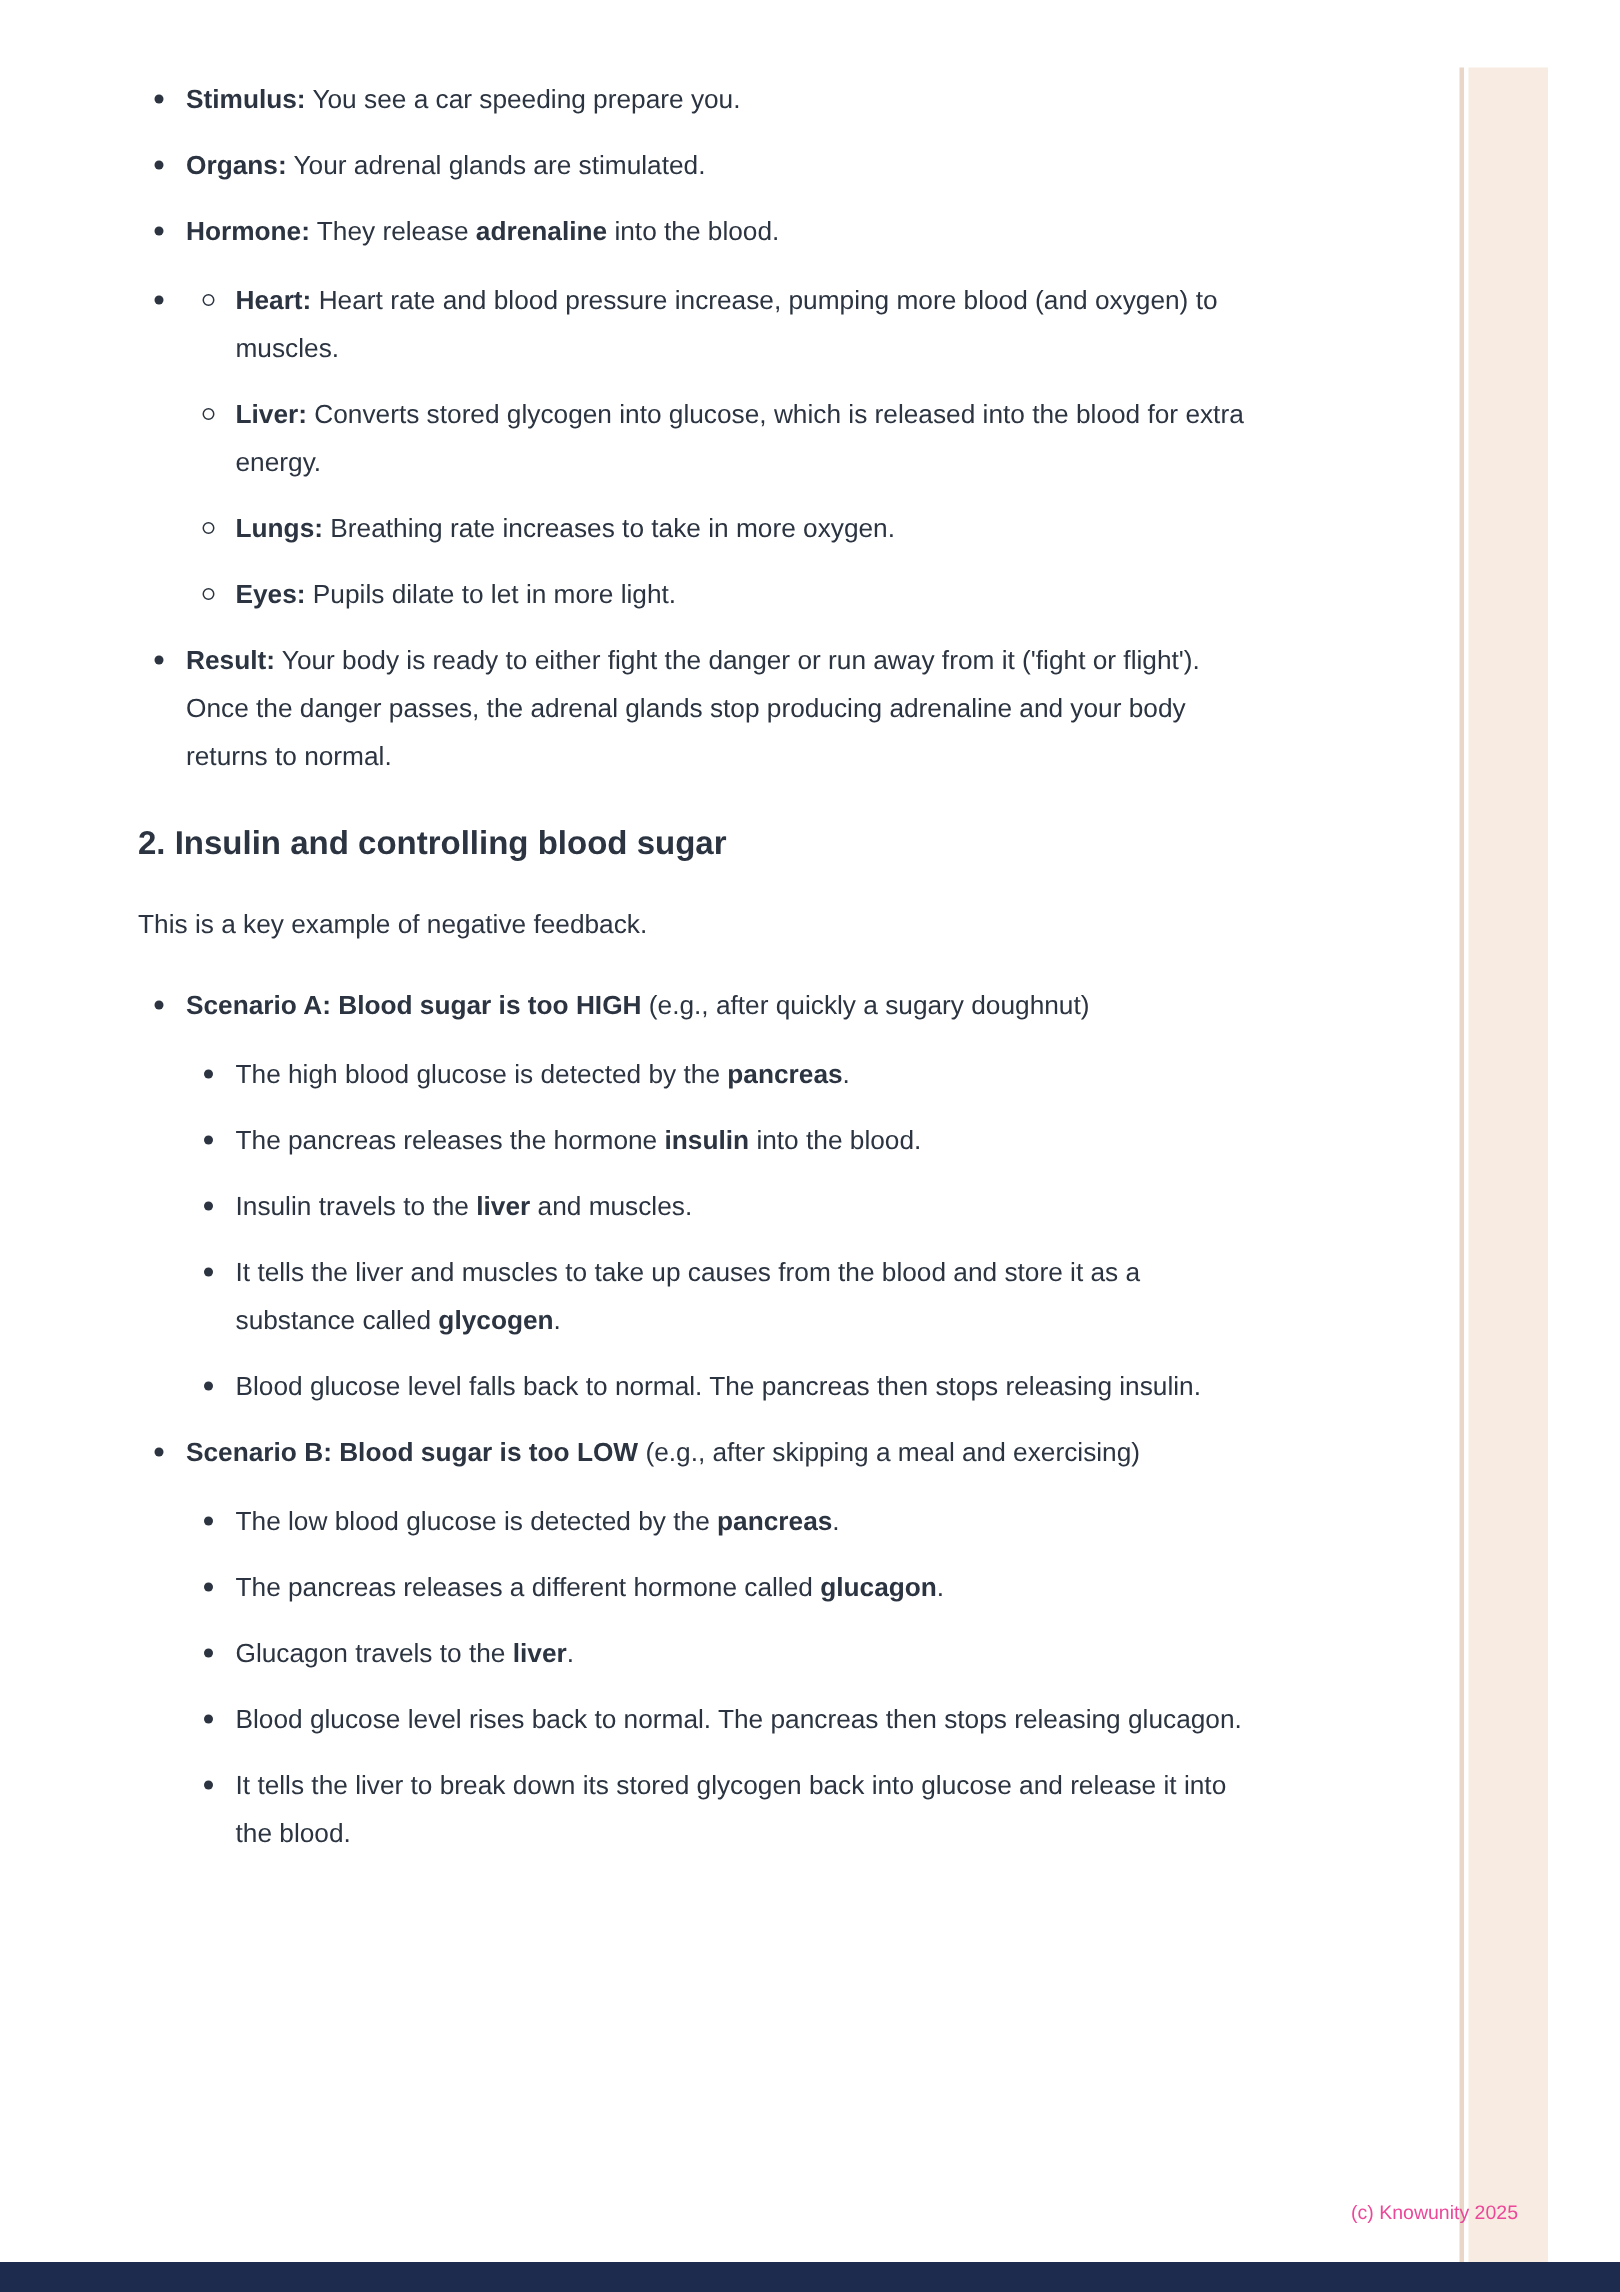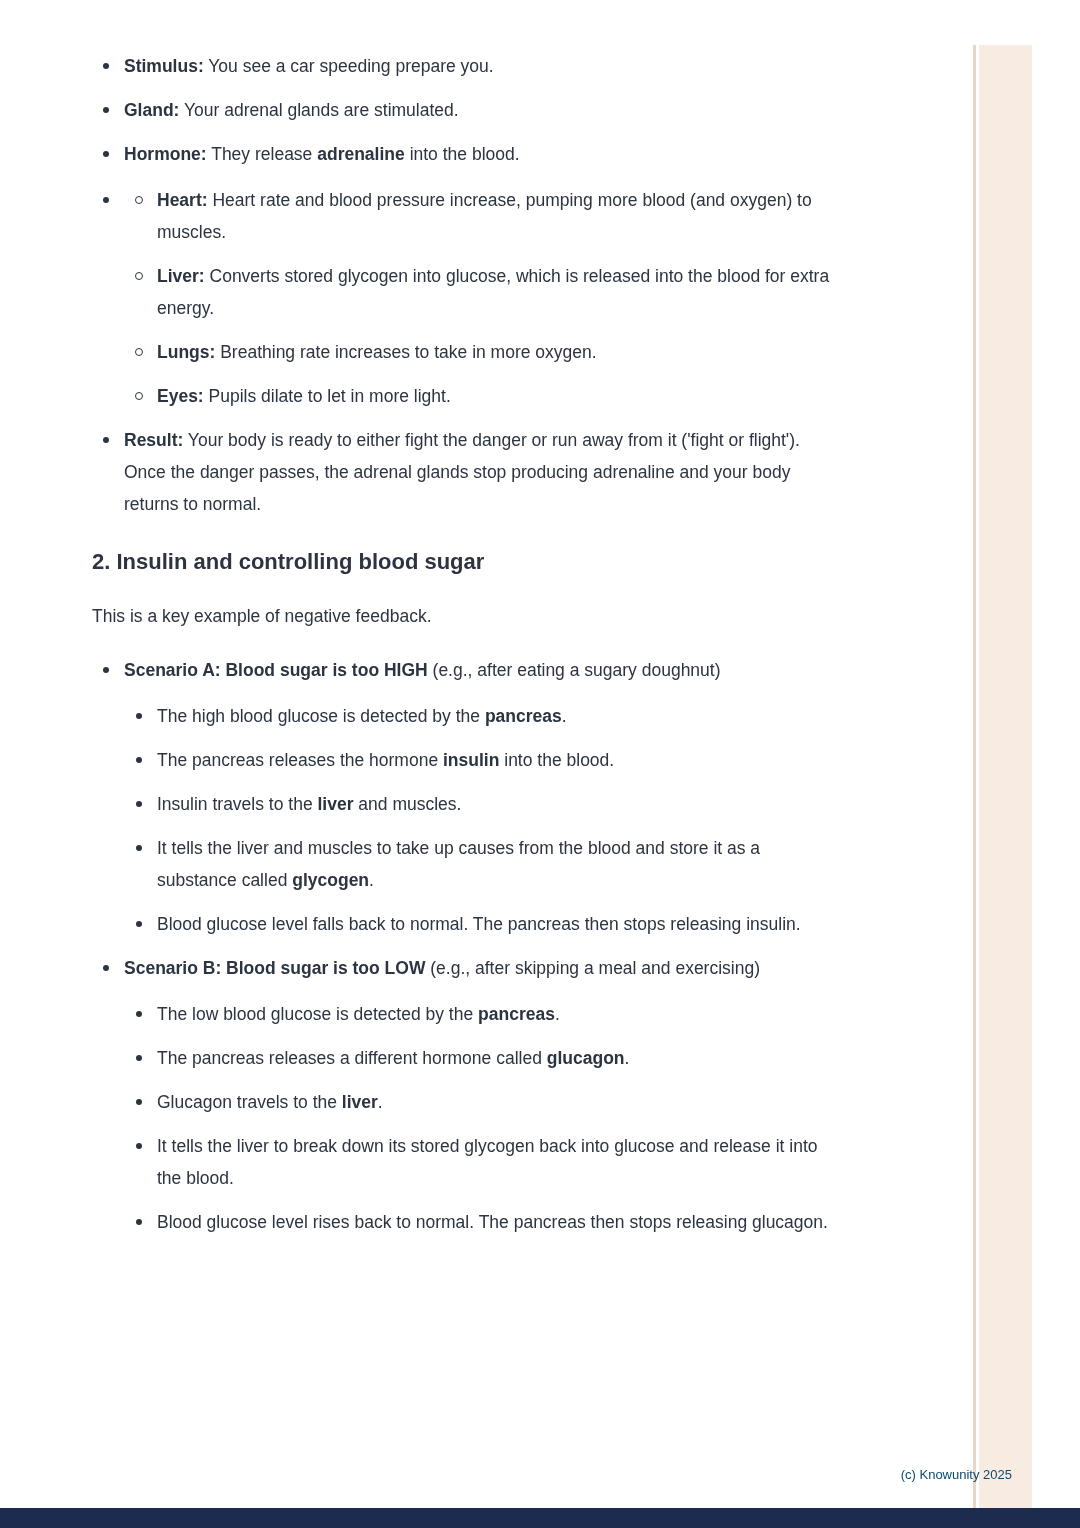--- a/index.html
+++ b/index.html
@@ -75,36 +75,36 @@
   .bottom-bar{
     position:absolute;
     left:0;bottom:0;
     width:1080px;height:20px;
     background:#1d2b4e;
   }
   .watermark{
     position:absolute;
     right:68px;bottom:46px;
     font-size:13px;
-    color:#0c4a6e;
+    color:#ec4899;
     z-index:2;
     white-space:nowrap;
   }
 </style>
 </head>
 <body>
 
 <div class="page">
   <div class="content">
       <ul class="list disc">
         <li>
           <div class="li-text"><span class="bold">Stimulus:</span><span> You see a car speeding prepare you.</span></div>
         </li>
         <li>
-          <div class="li-text"><span class="bold">Gland:</span><span> Your adrenal glands are stimulated.</span></div>
+          <div class="li-text"><span class="bold">Organs:</span><span> Your adrenal glands are stimulated.</span></div>
         </li>
         <li>
           <div class="li-text"><span class="bold">Hormone:</span><span> They release </span><span class="bold">adrenaline</span><span> into the blood.</span></div>
         </li>
         <li>
           <ul class="list circle">
             <li>
               <div class="li-text"><span class="bold">Heart:</span><span> Heart rate and blood pressure increase, pumping more blood (and oxygen) to muscles.</span></div>
             </li>
             <li>
@@ -119,21 +119,21 @@
           </ul>
         </li>
         <li>
           <div class="li-text"><span class="bold">Result:</span><span> Your body is ready to either fight the danger or run away from it ('fight or flight'). Once the danger passes, the adrenal glands stop producing adrenaline and your body returns to normal.</span></div>
         </li>
       </ul>
       <h3 class="heading"><span class="bold">2. Insulin and controlling blood sugar</span></h3>
       <p class="paragraph"><span>This is a key example of negative feedback.</span></p>
       <ul class="list disc">
         <li>
-          <div class="li-text justify"><span class="bold">Scenario A: Blood sugar is too HIGH</span><span> (e.g., after eating a sugary doughnut)</span></div>
+          <div class="li-text justify"><span class="bold">Scenario A: Blood sugar is too HIGH</span><span> (e.g., after quickly a sugary doughnut)</span></div>
           <ul class="list disc">
             <li>
               <div class="li-text"><span>The high blood glucose is detected by the </span><span class="bold">pancreas</span><span>.</span></div>
             </li>
             <li>
               <div class="li-text"><span>The pancreas releases the hormone </span><span class="bold">insulin</span><span> into the blood.</span></div>
             </li>
             <li>
               <div class="li-text"><span>Insulin travels to the </span><span class="bold">liver</span><span> and muscles.</span></div>
             </li>
@@ -151,24 +151,24 @@
             <li>
               <div class="li-text"><span>The low blood glucose is detected by the </span><span class="bold">pancreas</span><span>.</span></div>
             </li>
             <li>
               <div class="li-text"><span>The pancreas releases a different hormone called </span><span class="bold">glucagon</span><span>.</span></div>
             </li>
             <li>
               <div class="li-text"><span>Glucagon travels to the </span><span class="bold">liver</span><span>.</span></div>
             </li>
             <li>
-              <div class="li-text"><span>It tells the liver to break down its stored glycogen back into glucose and release it into the blood.</span></div>
+              <div class="li-text"><span>Blood glucose level rises back to normal. The pancreas then stops releasing glucagon.</span></div>
             </li>
             <li>
-              <div class="li-text"><span>Blood glucose level rises back to normal. The pancreas then stops releasing glucagon.</span></div>
+              <div class="li-text"><span>It tells the liver to break down its stored glycogen back into glucose and release it into the blood.</span></div>
             </li>
           </ul>
         </li>
       </ul>
     </div>
 
   <div class="edge-line"></div>
   <div class="edge-strip"></div>
   <div class="bottom-bar"></div>
 

